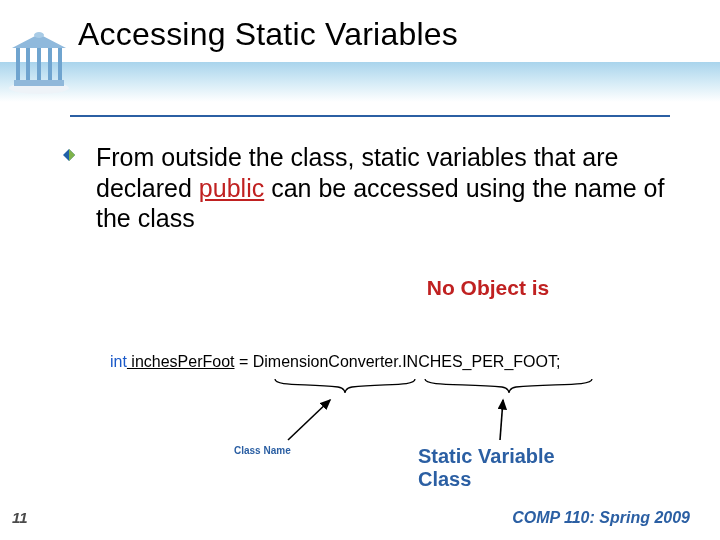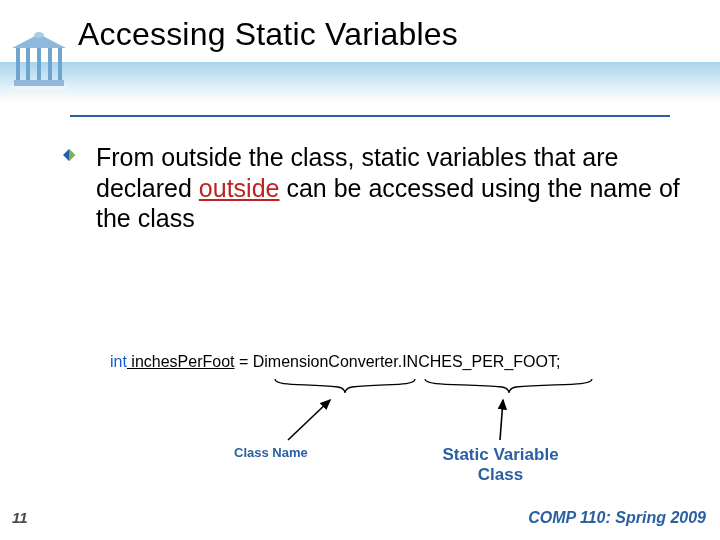--- a/index.html
+++ b/index.html
@@ -10,25 +10,25 @@
   .title{position:absolute;left:78px;top:16px;font-size:32px;font-weight:normal;color:#000;letter-spacing:0.2px}
   .rule{position:absolute;left:70px;top:115px;width:600px;height:0;border-top:2px solid #2b5fa3}
   .bullet{position:absolute;left:63px;top:149px;width:12px;height:12px}
   .body-text{position:absolute;left:96px;top:142px;font-family:Verdana,Geneva,sans-serif;font-size:25px;line-height:1.22;color:#000;width:590px}
   .body-text .pub{color:#c02121;text-decoration:underline}
   .no-obj{position:absolute;left:378px;top:276px;width:220px;text-align:center;font-weight:bold;font-size:21px;color:#c02121;line-height:1.15}
   .codeline{position:absolute;left:110px;top:353px;font-family:Verdana,Geneva,sans-serif;font-size:16px;color:#000;white-space:nowrap}
   .codeline .kw{color:#1a59c9}
   .codeline .u{text-decoration:underline}
   .labels{position:absolute;top:445px;left:0;width:720px}
-  .lbl-class{position:absolute;left:234px;top:0;font-weight:bold;font-size:13px;color:#2b5fa3}
-  .lbl-static{position:absolute;left:418px;top:0;width:165px;text-align:center;font-weight:bold;font-size:17px;color:#2b5fa3;line-height:1.15}
+  .lbl-class{position:absolute;left:234px;top:0;font-weight:bold;font-size:10px;color:#2b5fa3}
+  .lbl-static{position:absolute;left:418px;top:0;width:165px;font-weight:bold;font-size:20px;color:#2b5fa3;line-height:1.15}
   .annotations{position:absolute;left:0;top:370px;width:720px;height:110px;pointer-events:none}
   .pagenum{position:absolute;left:12px;top:509px;font-style:italic;font-weight:bold;font-size:15px;color:#4a4a4a}
-  .course{position:absolute;right:14px;top:509px;font-style:italic;font-weight:bold;font-size:16px;color:#2b5fa3}
+  .course{position:absolute;right:30px;top:509px;font-style:italic;font-weight:bold;font-size:16px;color:#2b5fa3}
 </style>
 </head>
 <body>
 
 <div class="hdr-band"></div>
 
 <svg class="logo" viewBox="0 0 66 66">
   <ellipse cx="33" cy="58" rx="30" ry="6" fill="#eef3f8"></ellipse>
   <rect x="8" y="50" width="50" height="6" fill="#90b8da"></rect>
   <rect x="10" y="16" width="4" height="34" fill="#6fa4cf"></rect>
@@ -42,25 +42,25 @@
 
 <div class="title">Accessing Static Variables</div>
 <div class="rule"></div>
 
 <svg class="bullet" viewBox="0 0 12 12">
   <path d="M6 0 L12 6 L6 12 L0 6 Z" fill="#2060a8"></path>
   <path d="M6 0 L12 6 L6 12 Z" fill="#7fb44a"></path>
 </svg>
 
 <div class="body-text">
-  <span>From outside the class, static variables that are declared </span><span class="pub">outside</span><span> can be accessed using the name of the class</span>
+  <span>From outside the class, static variables that are declared </span><span class="pub">public</span><span> can be accessed using the name of the class</span>
 </div>
 
 <div class="no-obj">
-  <br>
+  <span>No Object is</span><br>
 </div>
 
 <div class="codeline"><span class="kw">int</span><span class="u"> inchesPerFoot</span><span> = DimensionConverter.INCHES_PER_FOOT;</span></div>
 
 <svg class="annotations" viewBox="0 0 720 110">
   <defs>
     <marker id="ah" markerWidth="8" markerHeight="8" refX="6" refY="3" orient="auto">
       <path d="M0,0 L7,3 L0,6 Z" fill="#000"></path>
     </marker>
   </defs>

